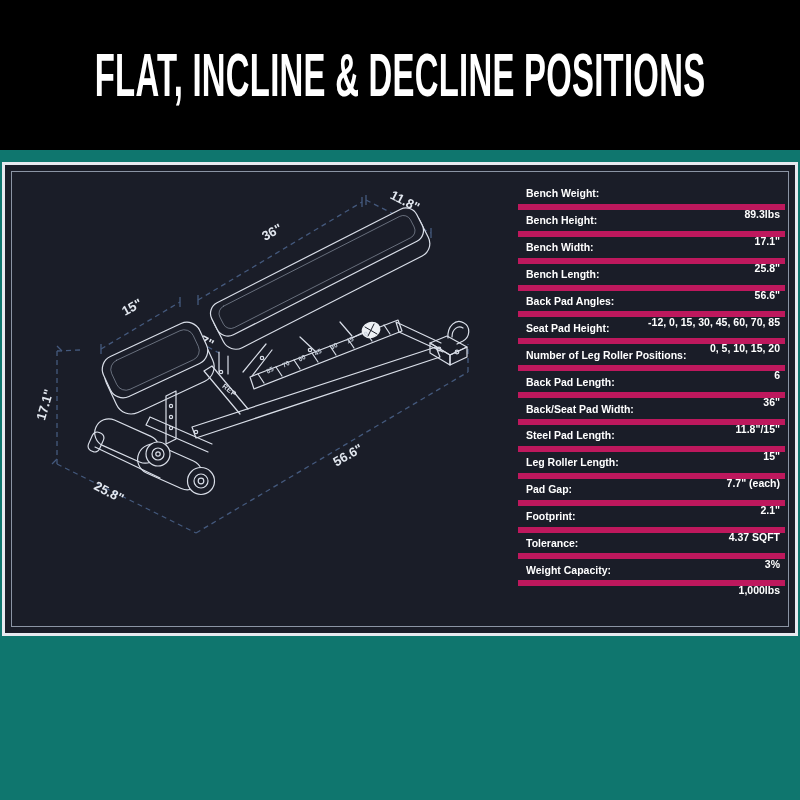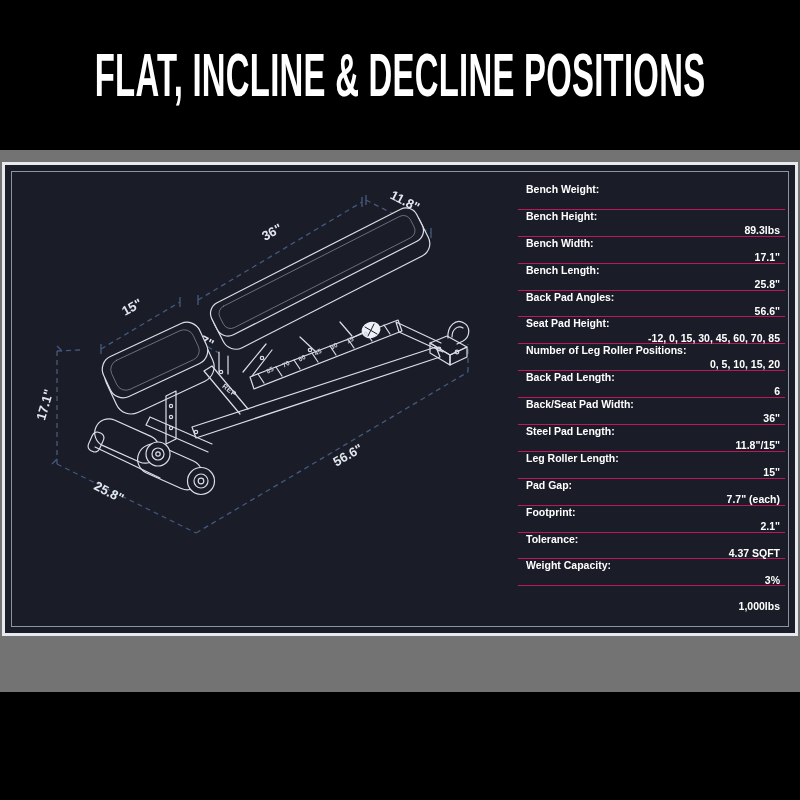--- a/index.html
+++ b/index.html
@@ -1,32 +1,32 @@
 <!DOCTYPE html>
 <html><head>
 <meta charset="utf-8">
 <style>
   html,body{margin:0;padding:0;background:#000;}
-  .stage{position:relative;width:800px;height:692px;background:#737373;overflow:hidden;
+  .stage{position:relative;width:800px;height:800px;background:#0f766e;overflow:hidden;
          font-family:"Liberation Sans",sans-serif;}
   
   .header{position:absolute;left:0;top:0;width:800px;height:150px;background:#000;
           display:flex;align-items:center;justify-content:center;}
   .header h1{margin:0;color:#fff;font-size:62px;font-weight:700;line-height:62px;
              white-space:nowrap;transform:scaleX(.53);transform-origin:center;
              letter-spacing:.5px;}
   
   .panel{position:absolute;left:2px;top:162px;width:790px;height:468px;
          background:#1a1d28;border:3px solid #e6e9ef;box-sizing:content-box;}
   .panel-inner{position:absolute;left:6px;top:6px;right:6px;bottom:6px;
                border:1px solid #8b94a4;}
   
   .spec-table{position:absolute;left:518px;top:183px;width:267px;}
-  .spec-row{height:26.9px;box-sizing:border-box;border-bottom:1px solid #be185d;
-            display:flex;justify-content:space-between;
+  .spec-row{height:26.9px;box-sizing:border-box;border-bottom:6px solid #be185d;
+            display:flex;align-items:center;justify-content:space-between;
             padding:0 5px 0 8px;white-space:nowrap;}
   .spec-row .lbl{color:#fff;font-size:10.5px;font-weight:700;}
   .spec-row .val{color:#fff;font-size:10.5px;font-weight:700;text-align:right;margin-top:41px;}
   
   .diagram{position:absolute;left:0;top:0;width:800px;height:800px;pointer-events:none;}
   .dimtext{fill:#e2e7ef;font-size:13px;font-weight:600;font-family:"Liberation Sans",sans-serif;}
   .angletext{fill:#c7cfdb;font-size:6.5px;font-weight:600;font-family:"Liberation Sans",sans-serif;}
   .brandtext{fill:#d9dee8;font-size:7px;font-weight:700;letter-spacing:.5px;
              font-family:"Liberation Sans",sans-serif;}
 </style>

